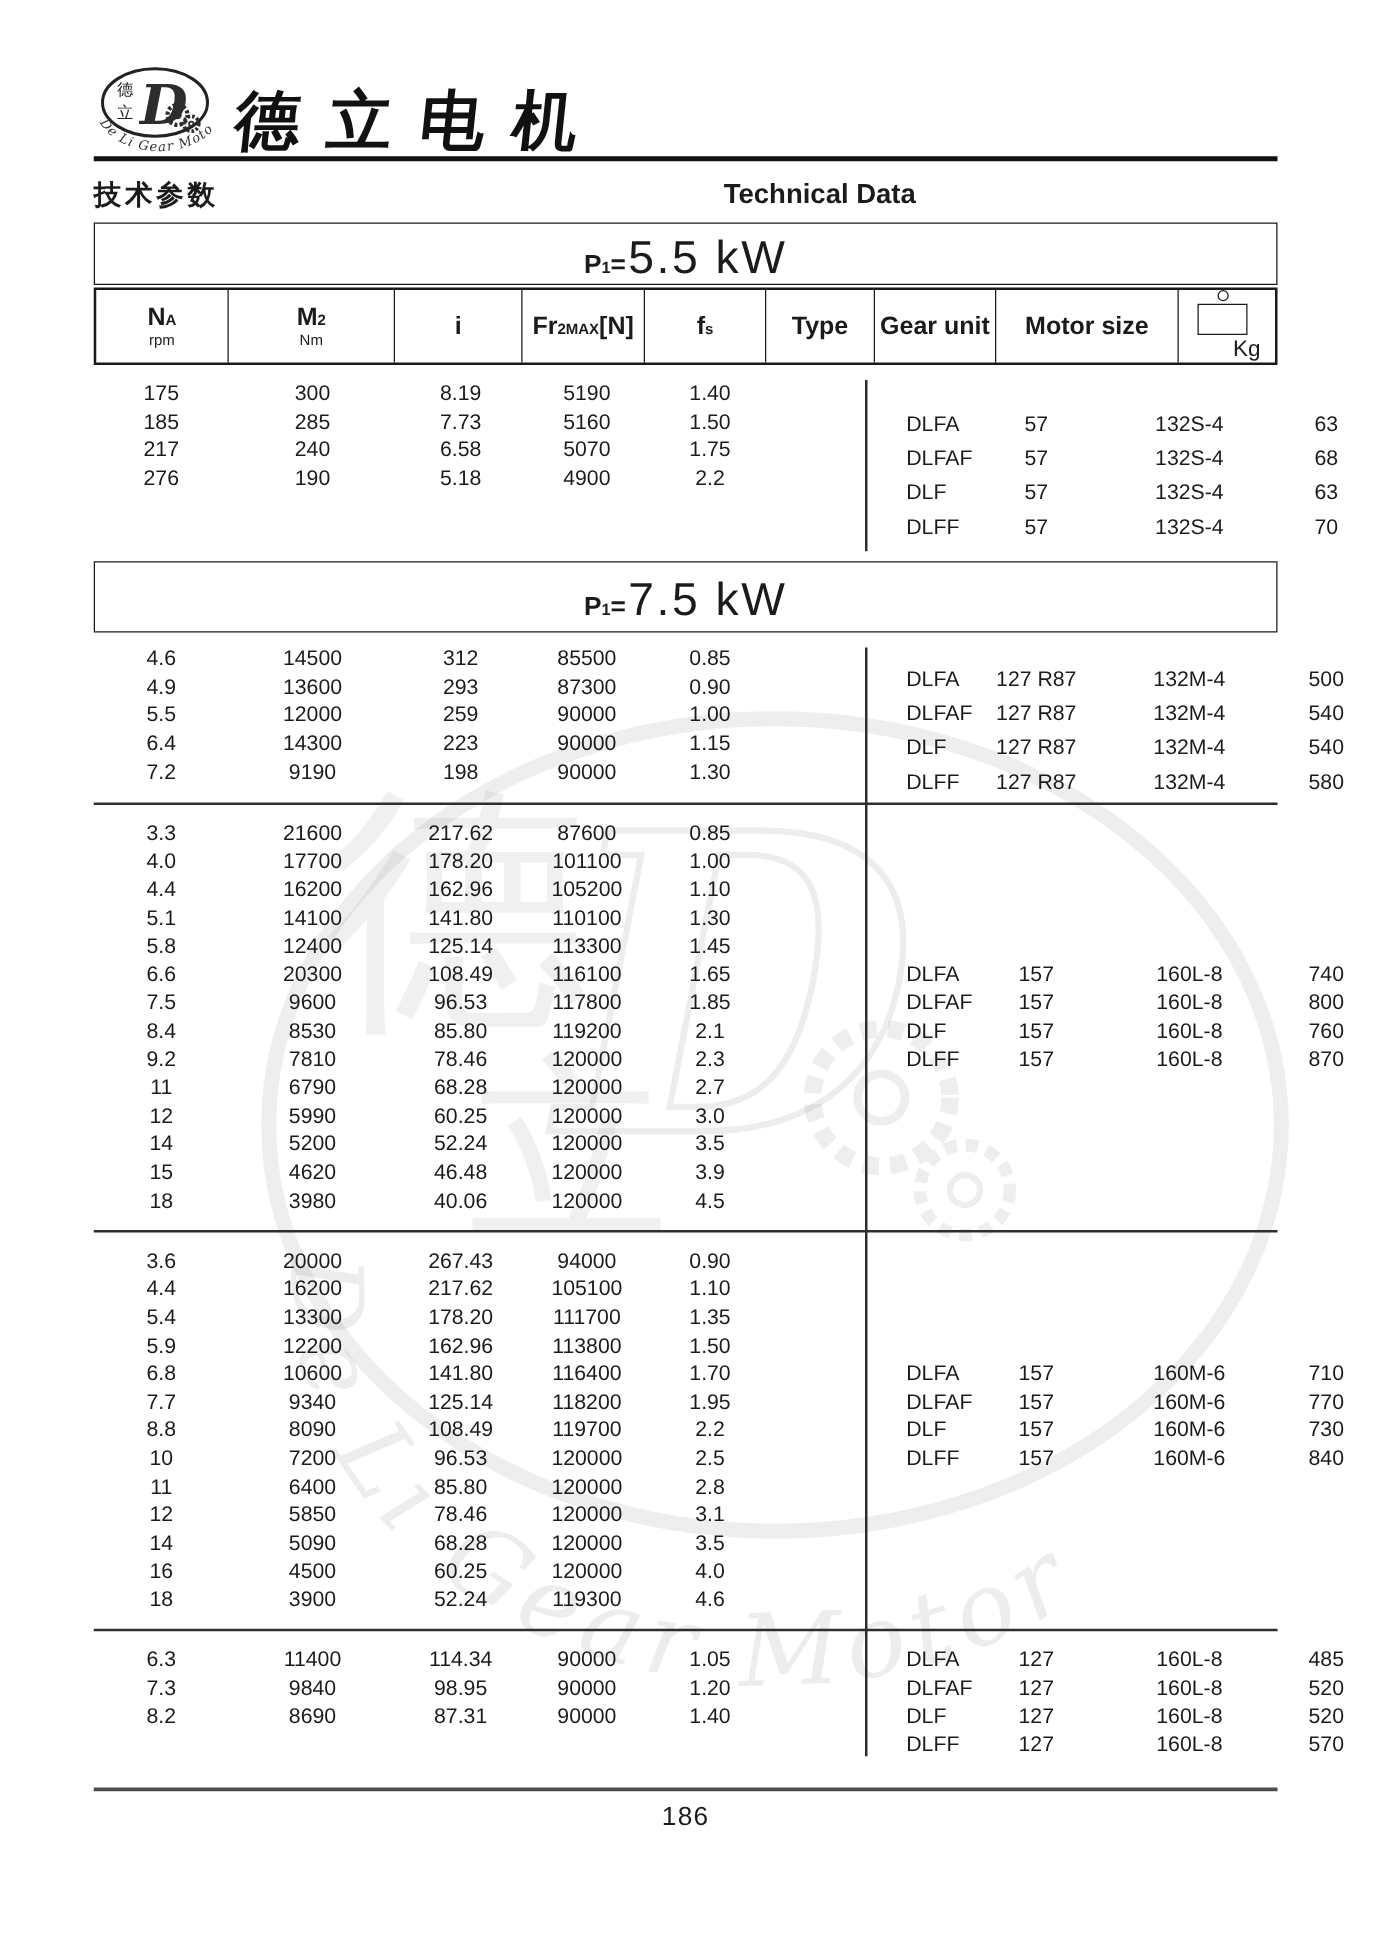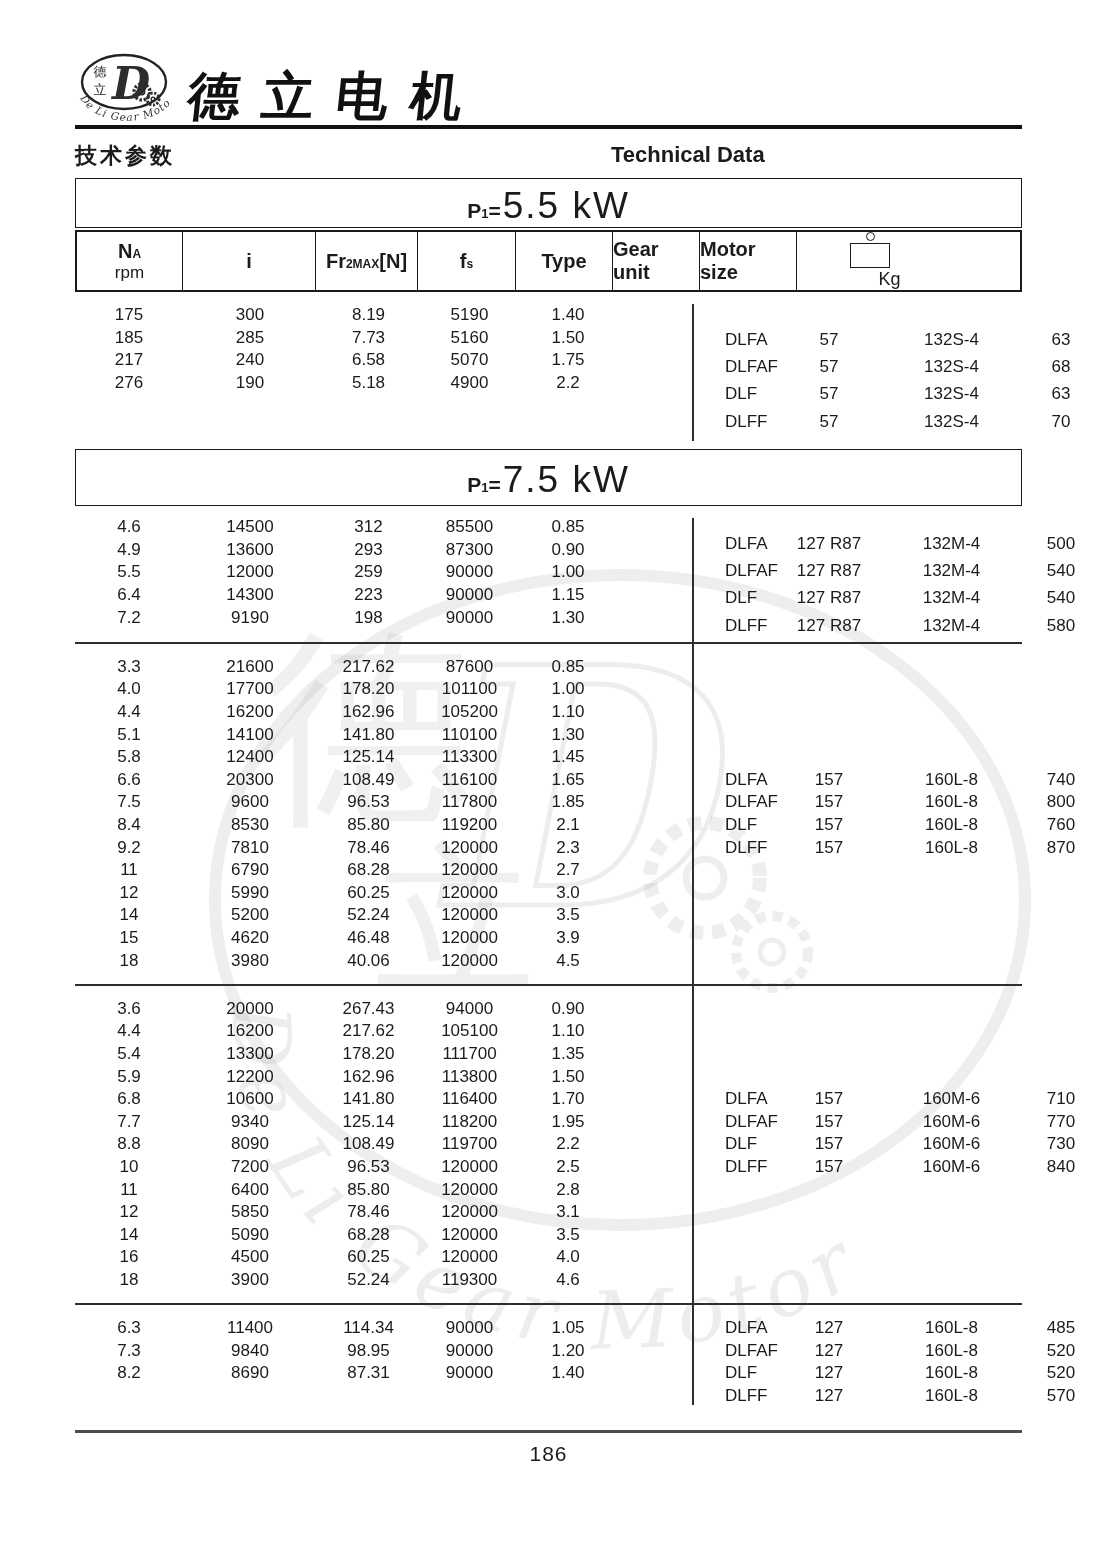--- a/index.html
+++ b/index.html
@@ -9,40 +9,40 @@
   
   .wm{position:absolute;left:0;top:0;width:1100px;height:1555px;pointer-events:none;}
 
   
   .logo{position:absolute;left:72px;top:52px;width:112px;height:80px;}
   .brand{position:absolute;left:188px;top:62px;font-family:"DejaVu Serif",serif;
          font-weight:bold;font-size:52px;letter-spacing:22px;transform:skewX(-6deg);color:#111;}
   .rule{position:absolute;left:75px;top:125px;width:947px;height:4px;background:#111;}
   .subhdr{position:absolute;left:75px;top:141px;width:947px;height:30px;}
   .szh{position:absolute;left:0;top:0;font-size:22px;font-weight:bold;letter-spacing:3px;}
-  .sen{position:absolute;left:504px;top:1px;font-size:22px;font-weight:bold;margin-left:32px;}
+  .sen{position:absolute;left:504px;top:1px;font-size:22px;font-weight:bold;}
 
   
   .content{position:absolute;left:75px;top:178px;width:947px;}
 
   .pbox{height:50px;border:1.7px solid #1a1a1a;box-sizing:border-box;
         display:flex;align-items:baseline;justify-content:center;padding-top:6px;}
   .pbox.tall{height:57px;padding-top:9px;}
   .pp{font-size:21px;font-weight:bold;}
   .psub{font-size:13px;font-weight:bold;}
   .pval{font-size:37px;font-weight:normal;letter-spacing:2px;margin-left:2px;}
 
   .chead{margin-top:2px;height:62px;border:2px solid #1a1a1a;box-sizing:border-box;
          display:grid;grid-template-columns:106px 133px 102px 98px 97px 87px 97px 146px 70px;}
   .hcell{border-right:1.6px solid #1a1a1a;display:flex;flex-direction:column;
          align-items:center;justify-content:center;line-height:1.15;}
   .hcell:last-child{border-right:none;}
   .hmain{font-size:20px;font-weight:bold;}
   .hsub{font-size:12px;font-weight:bold;}
-  .hunit{font-size:17px;}
+  .hunit{font-size:12px;}
   .wknob{width:7px;height:7px;border:1.6px solid #1a1a1a;border-radius:50%;margin-bottom:2px;}
   .wbody{width:40px;height:25px;border:1.6px solid #1a1a1a;box-sizing:border-box;}
   .kgl{font-size:18px;margin-top:1px;margin-left:39px;}
 
   .sdata{position:relative;}
   .vline{position:absolute;left:617px;top:12px;bottom:8px;width:1.5px;background:#2e2e2e;}
   .block{position:relative;box-sizing:border-box;}
   .lrow{display:grid;grid-template-columns:108px 134px 103px 99px 98px;height:22.6px;align-items:center;}
   .lcell{text-align:center;font-size:17px;}
   .rgrp{position:absolute;left:617px;top:0;width:330px;}
@@ -107,20 +107,24 @@
         <div class="pbox">
           <span class="pp">P<span class="psub">1</span>=</span>
           <span class="pval">5.5 kW</span>
         </div>
         <div class="chead">
           <div class="hcell">
             <div class="hmain">N<span class="hsub">A</span></div>
             <div class="hunit">rpm</div>
           </div>
           <div class="hcell">
+            <div class="hmain">M<span class="hsub">2</span></div>
+            <div class="hunit">Nm</div>
+          </div>
+          <div class="hcell">
             <div class="hmain">i</div>
           </div>
           <div class="hcell">
             <div class="hmain">Fr<span class="hsub">2MAX</span>[N]</div>
           </div>
           <div class="hcell">
             <div class="hmain">f<span class="hsub">s</span></div>
           </div>
           <div class="hcell">
             <div class="hmain">Type</div>

